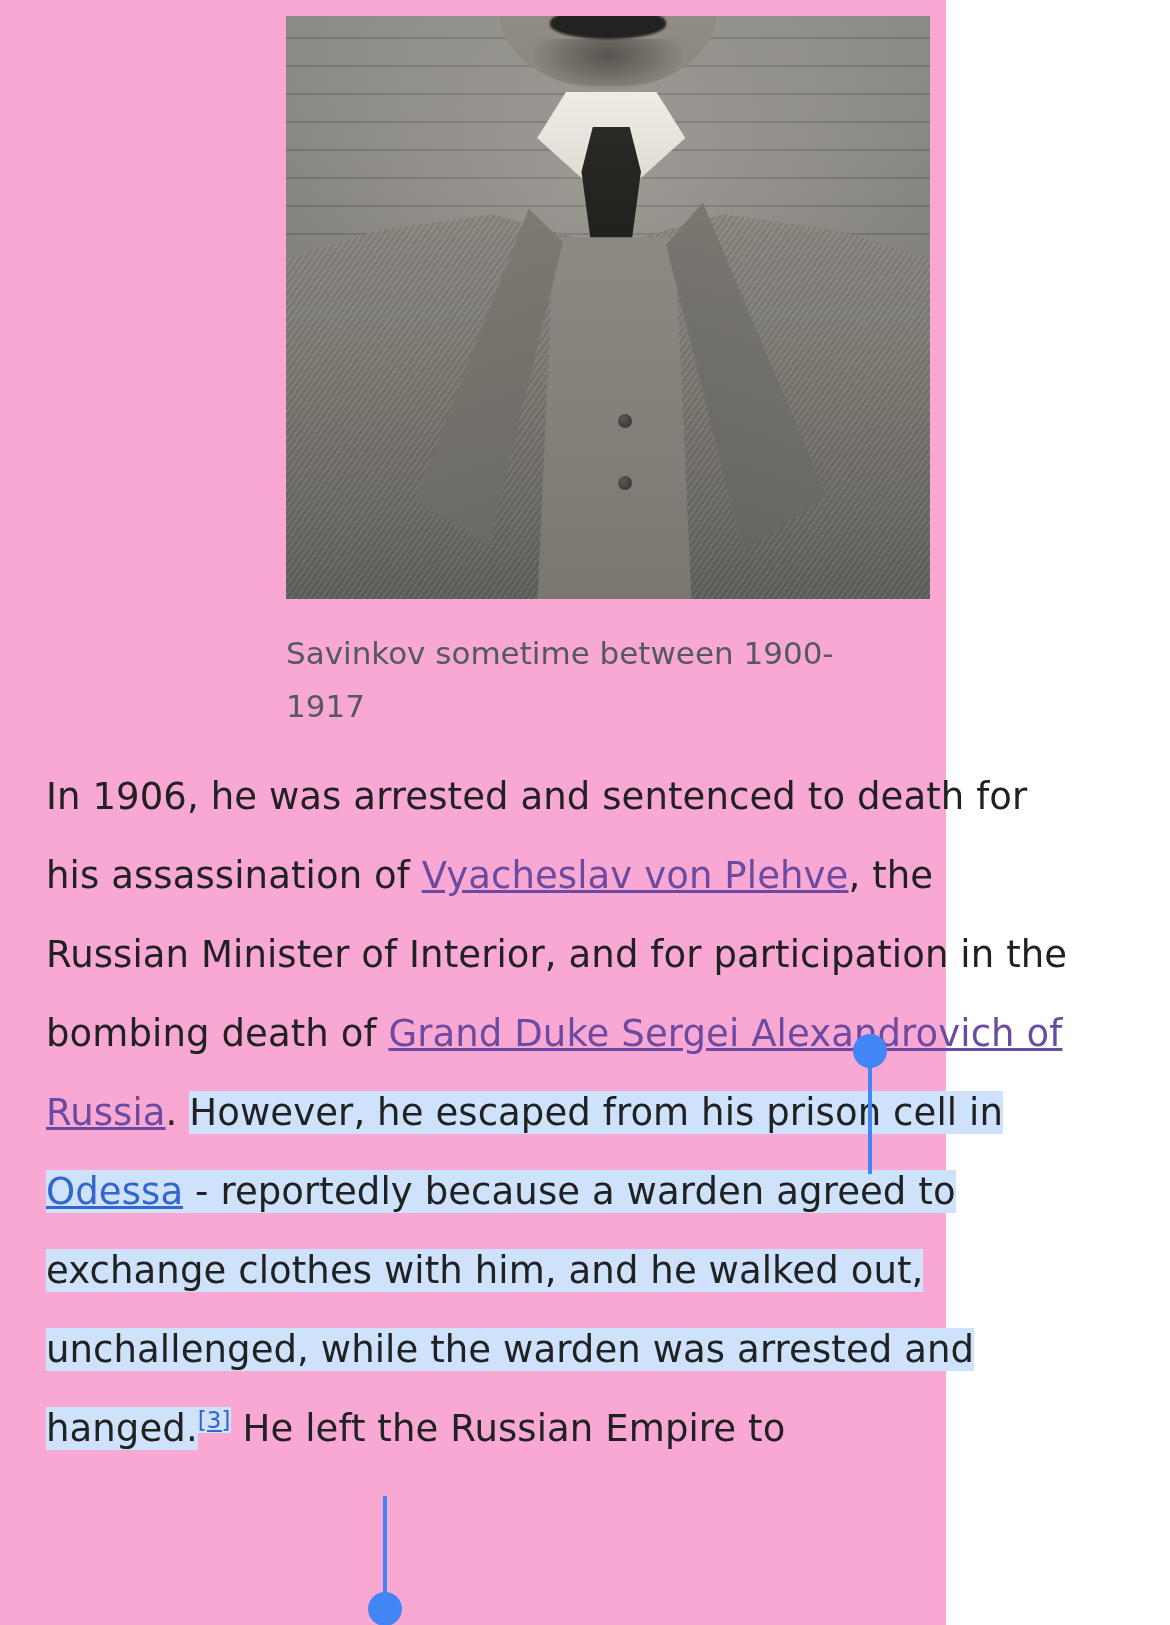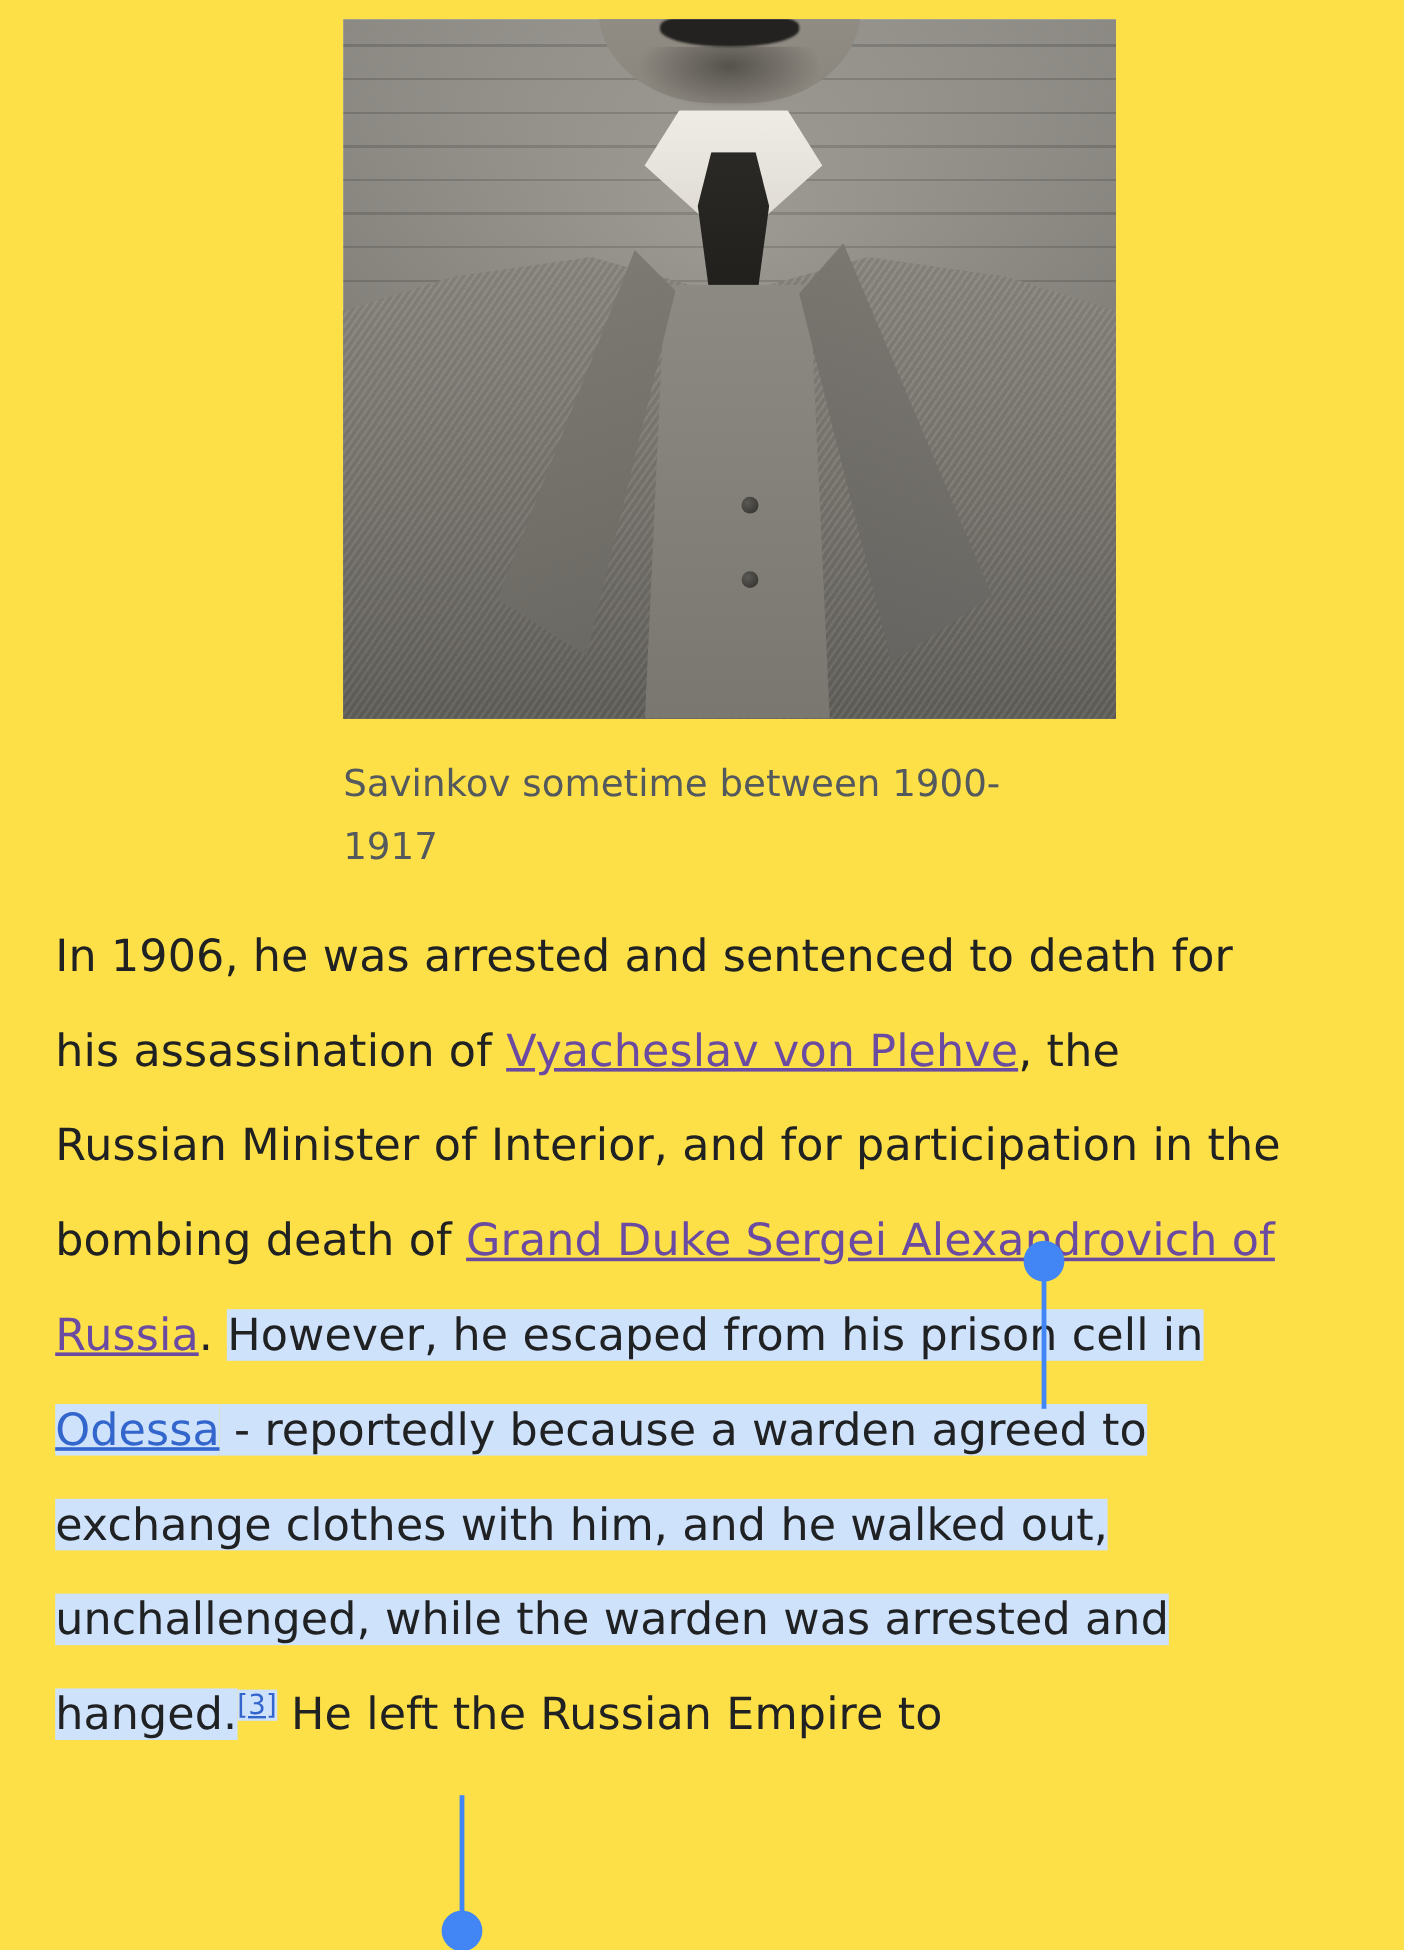--- a/index.html
+++ b/index.html
@@ -10,23 +10,23 @@
   body {
     width: 1170px;
     height: 1625px;
     overflow: hidden;
     font-family: "DejaVu Sans", sans-serif;
     color: #202122;
   }
 
   .page {
     position: relative;
-    width: 1170px;
+    width: 946px;
     height: 1625px;
-    background: #fde047;
+    background: #f9a8d4;
     text-decoration: underline;
   }
 
   
   .figure {
     position: absolute;
     left: 0;
     top: 0;
     width: 1170px;
   }

